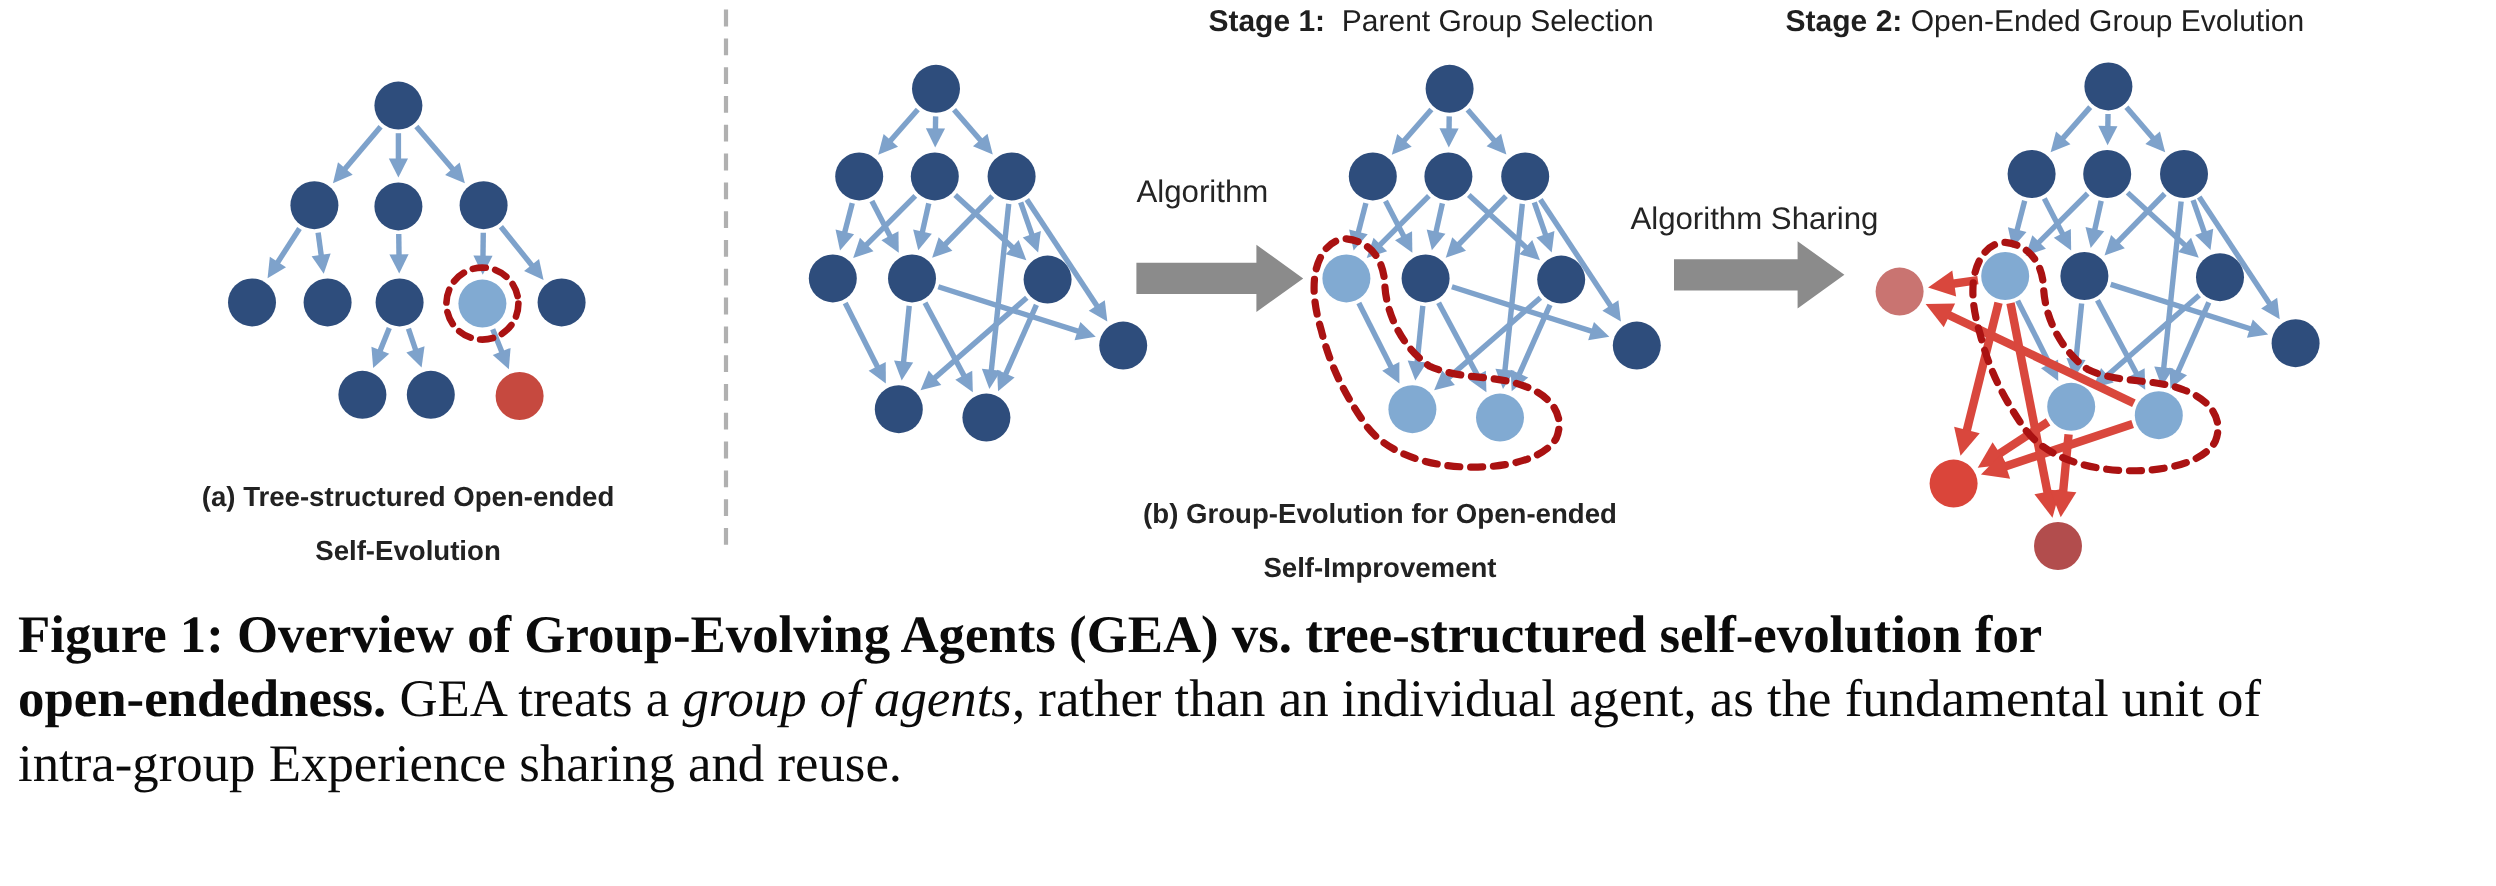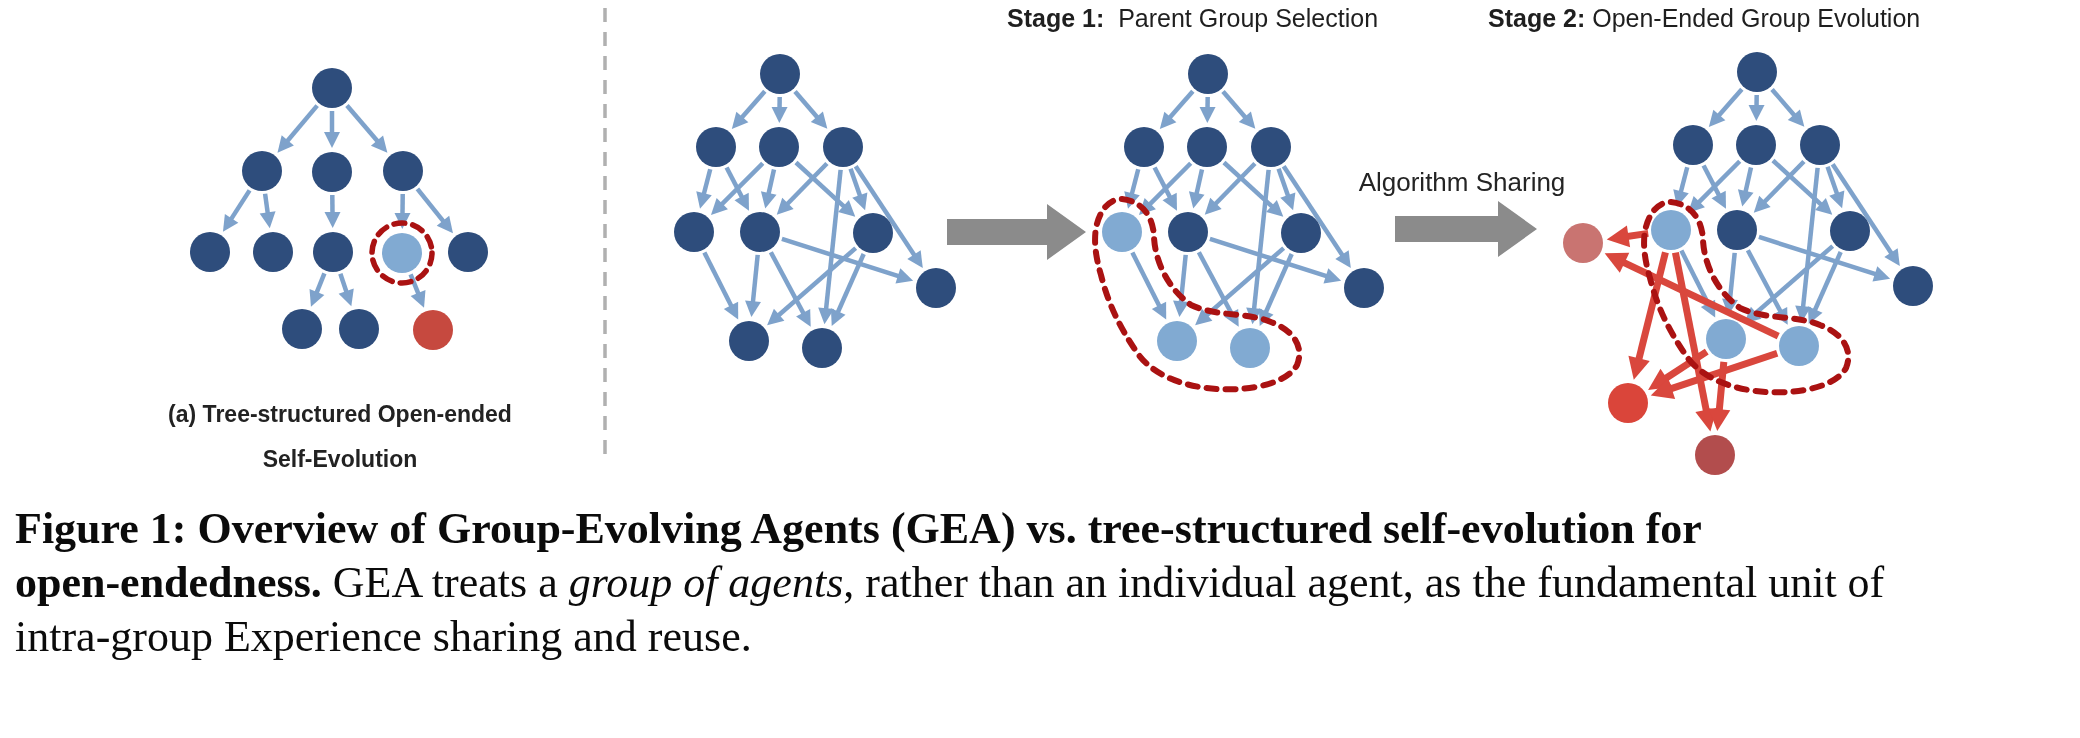--- a/index.html
+++ b/index.html
@@ -224,29 +224,34 @@
       <circle cx="1628" cy="403" r="20" fill="#da453a"></circle>
       <circle cx="1715" cy="455" r="20" fill="#b24d4d"></circle>
       <path d="M 1671,202 C 1690,204 1702,218 1703,240 C 1704,263 1716,291 1740,308 C 1766,320 1796,315 1820,325 C 1844,334 1853,351 1846,368 C 1836,386 1802,394 1766,392 C 1734,390 1701,379 1685,354 C 1668,329 1657,306 1650,278 C 1644,258 1643,243 1645,231 C 1648,215 1657,202 1671,202 Z" fill="none" stroke="#aa1212" stroke-width="6" stroke-dasharray="10,9" stroke-linecap="round"></path>
     </svg>
 
   <div id="stage1-label" class="flabel stage-label"><b>Stage 1:</b><span>  Parent Group Selection</span></div>
 
   <div id="stage2-label" class="flabel stage-label"><b>Stage 2:</b><span> Open-Ended Group Evolution</span></div>
 
   <div id="algorithm-arrow-label" class="flabel arrow-label">
+    <div>Algorithm</div>
   </div>
 
   <div id="experience-label" class="flabel arrow-label">Algorithm Sharing</div>
 
   <div id="panel-a-caption" class="flabel panel-caption">
     <div>(a) Tree-structured Open-ended</div>
     <div>Self-Evolution</div>
   </div>
 
+  <div id="panel-b-caption" class="flabel panel-caption">
+    <div>(b) Group-Evolution for Open-ended</div>
+    <div>Self-Improvement</div>
+  </div>
 
   <div id="figure-caption">
     <div class="cap-line"><b>Figure 1: Overview of Group-Evolving Agents (GEA) vs. tree-structured self-evolution for</b></div>
     <div class="cap-line"><b>open-endedness.</b><span> GEA treats a </span><i>group of agents</i><span>, rather than an individual agent, as the fundamental unit of</span></div>
     <div class="cap-line">intra-group Experience sharing and reuse.</div>
   </div>
 
 </div>
 
 </body></html>

